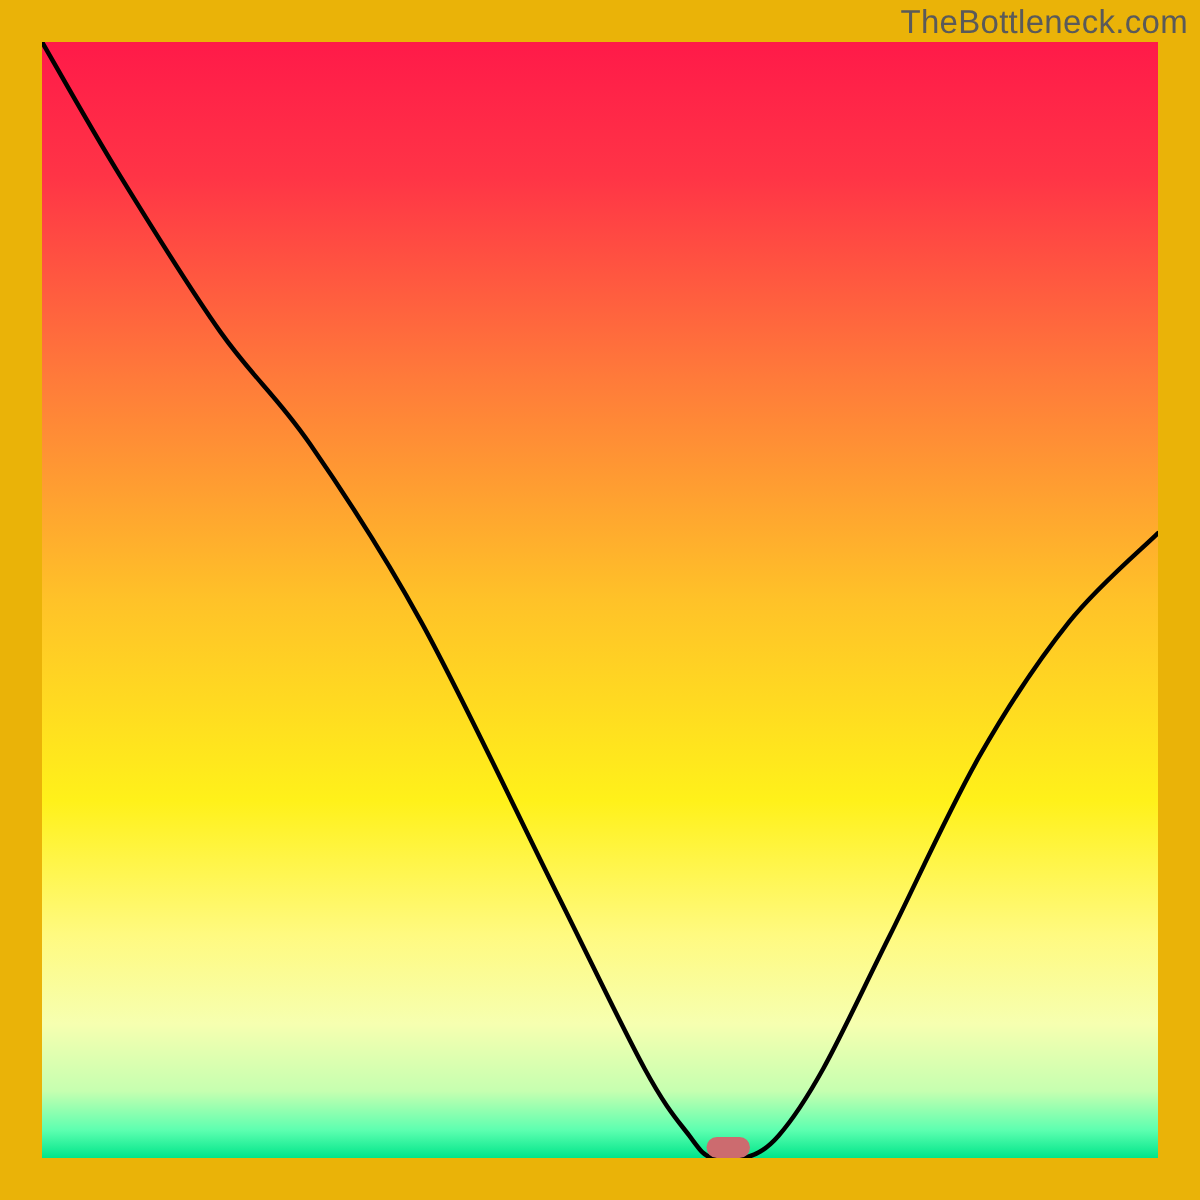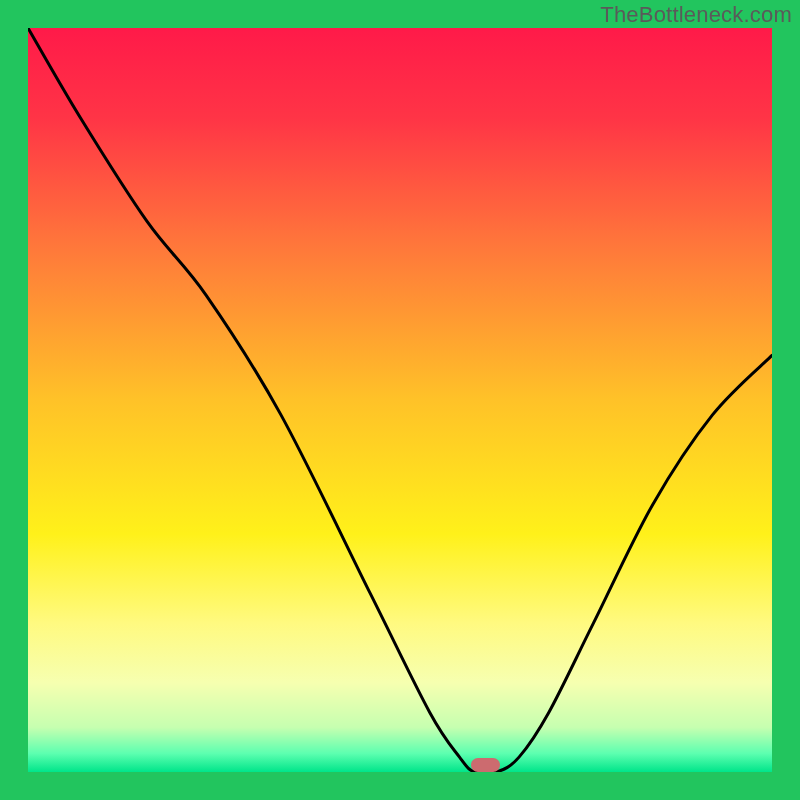--- a/index.html
+++ b/index.html
@@ -8,21 +8,21 @@
     width: 800px;
     height: 800px;
     overflow: hidden;
     background: #000;
     font-family: Arial, Helvetica, sans-serif;
   }
   .frame {
     position: relative;
     width: 800px;
     height: 800px;
-    background: #22c55e;
+    background: #eab308;
   }
   .watermark {
     position: absolute;
     top: 2px;
     right: 8px;
     color: #5a5a5a;
     font-size: 22px;
     font-weight: 500;
     letter-spacing: 0.2px;
     z-index: 10;

